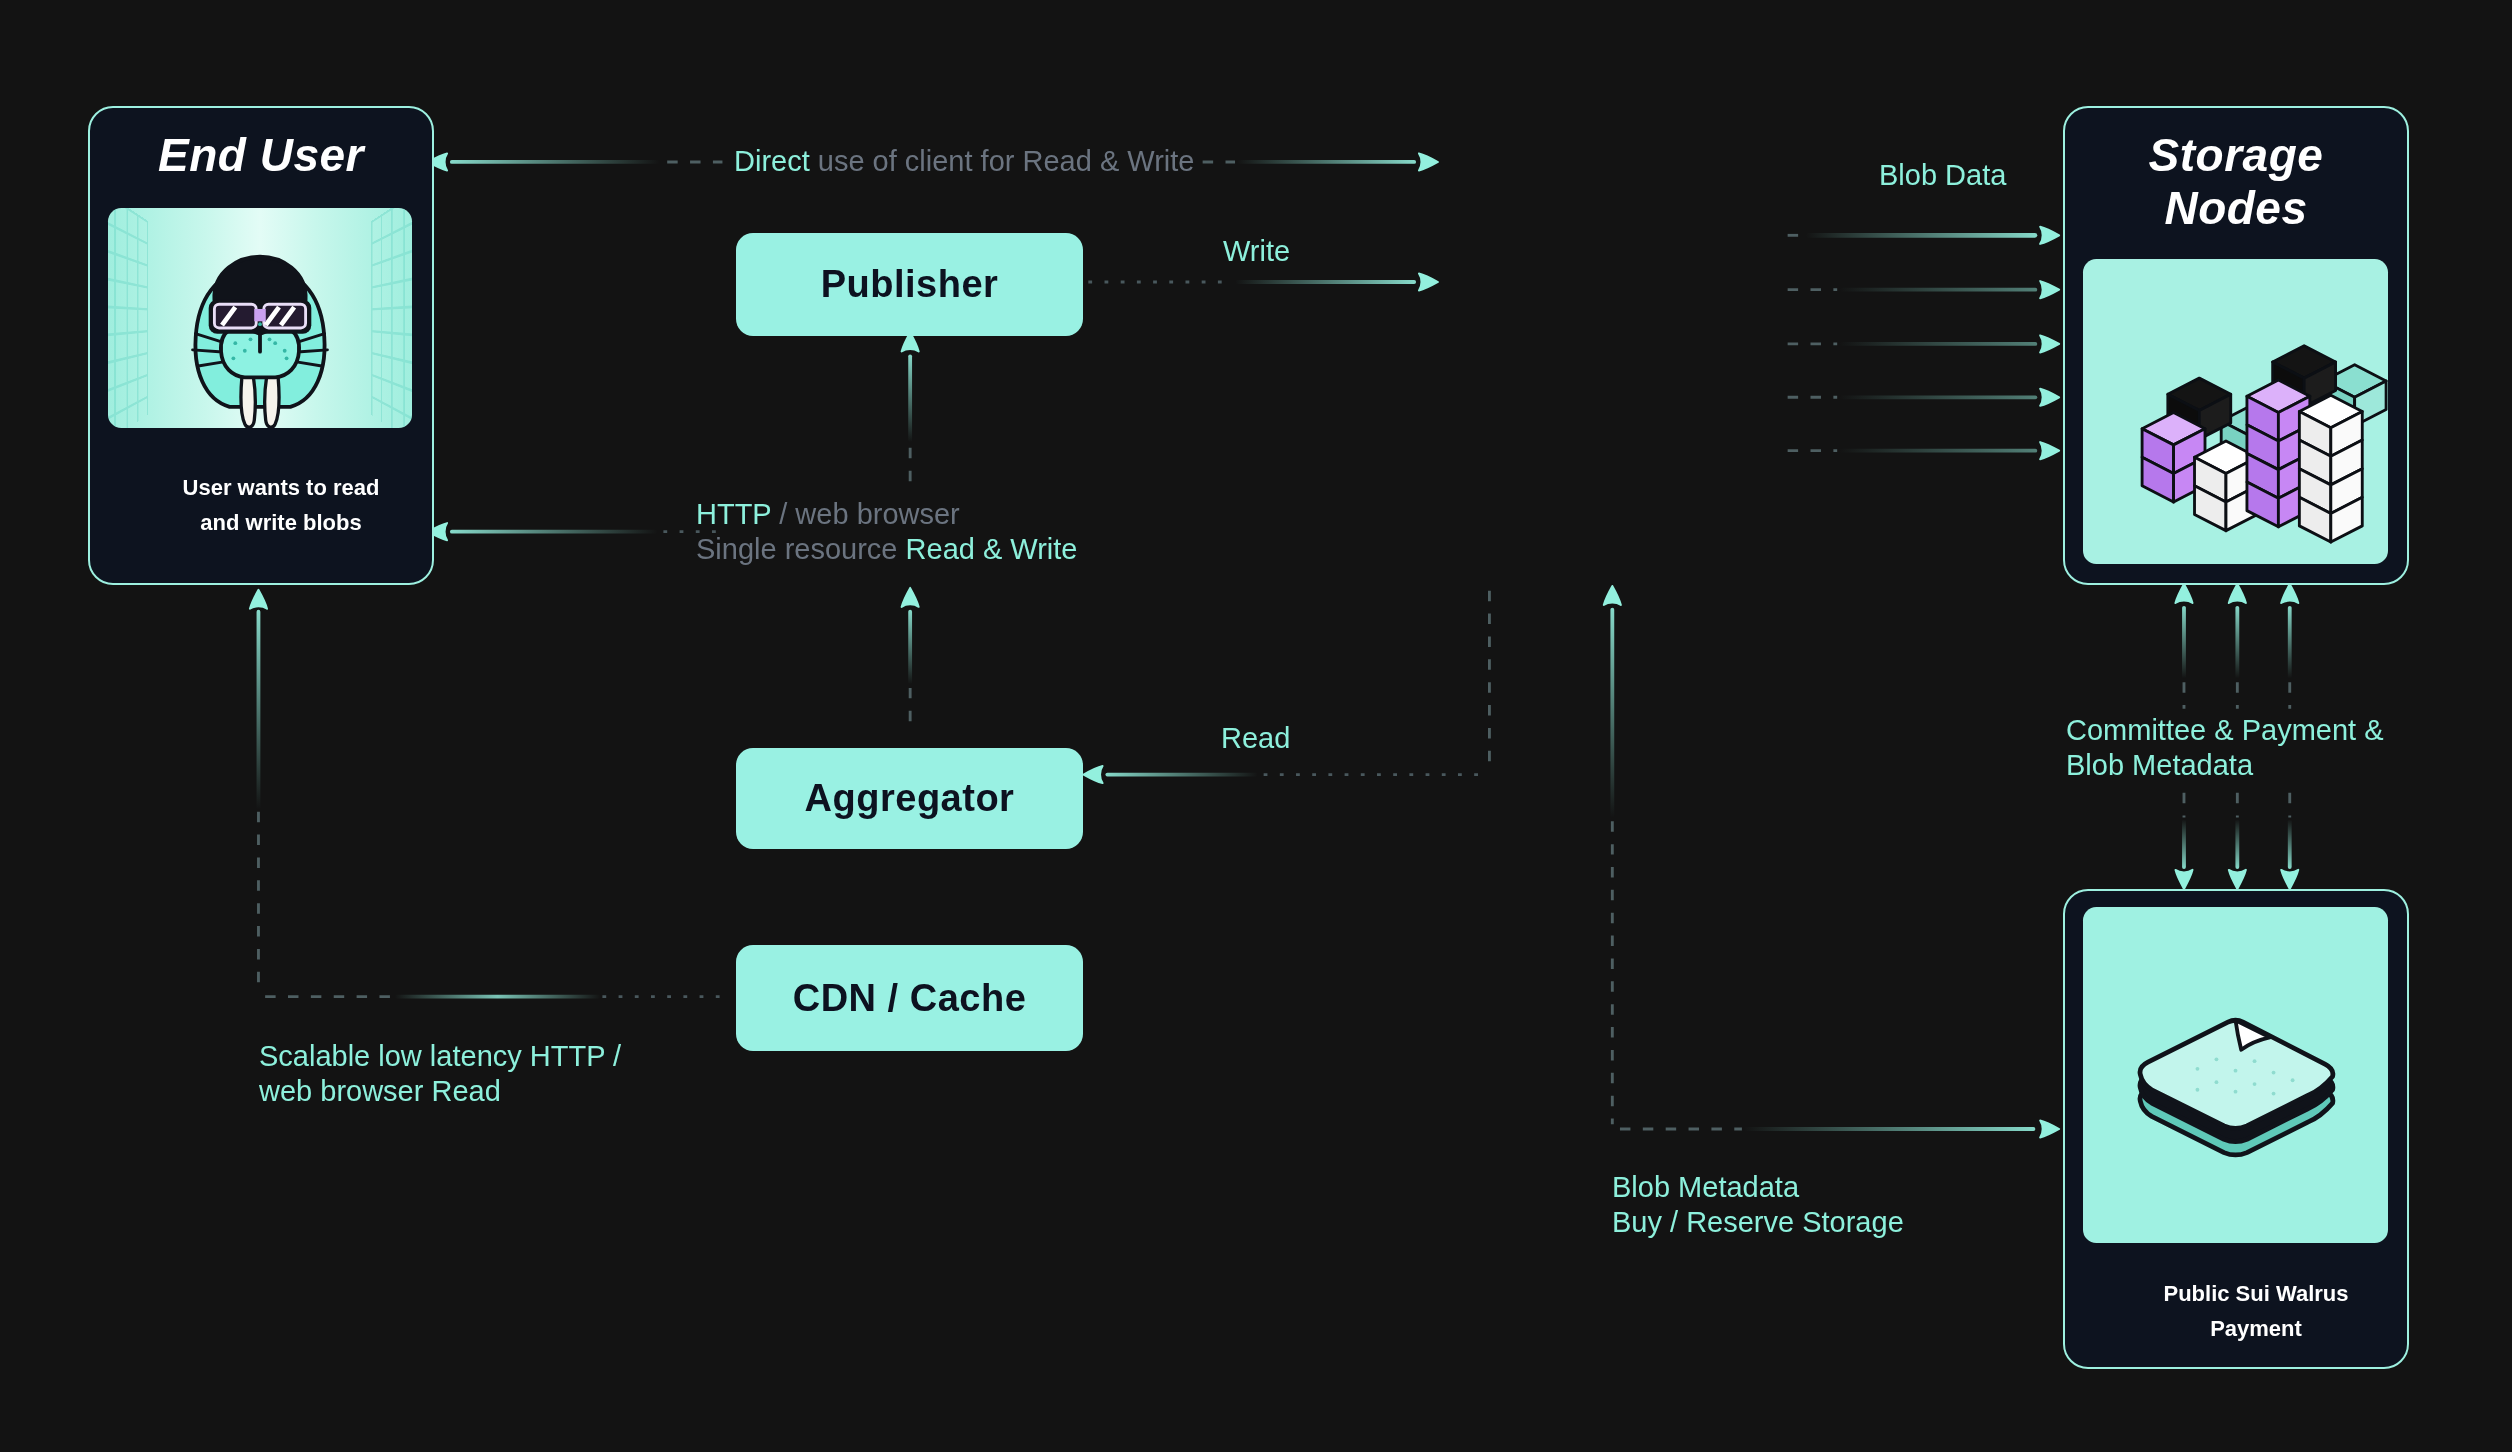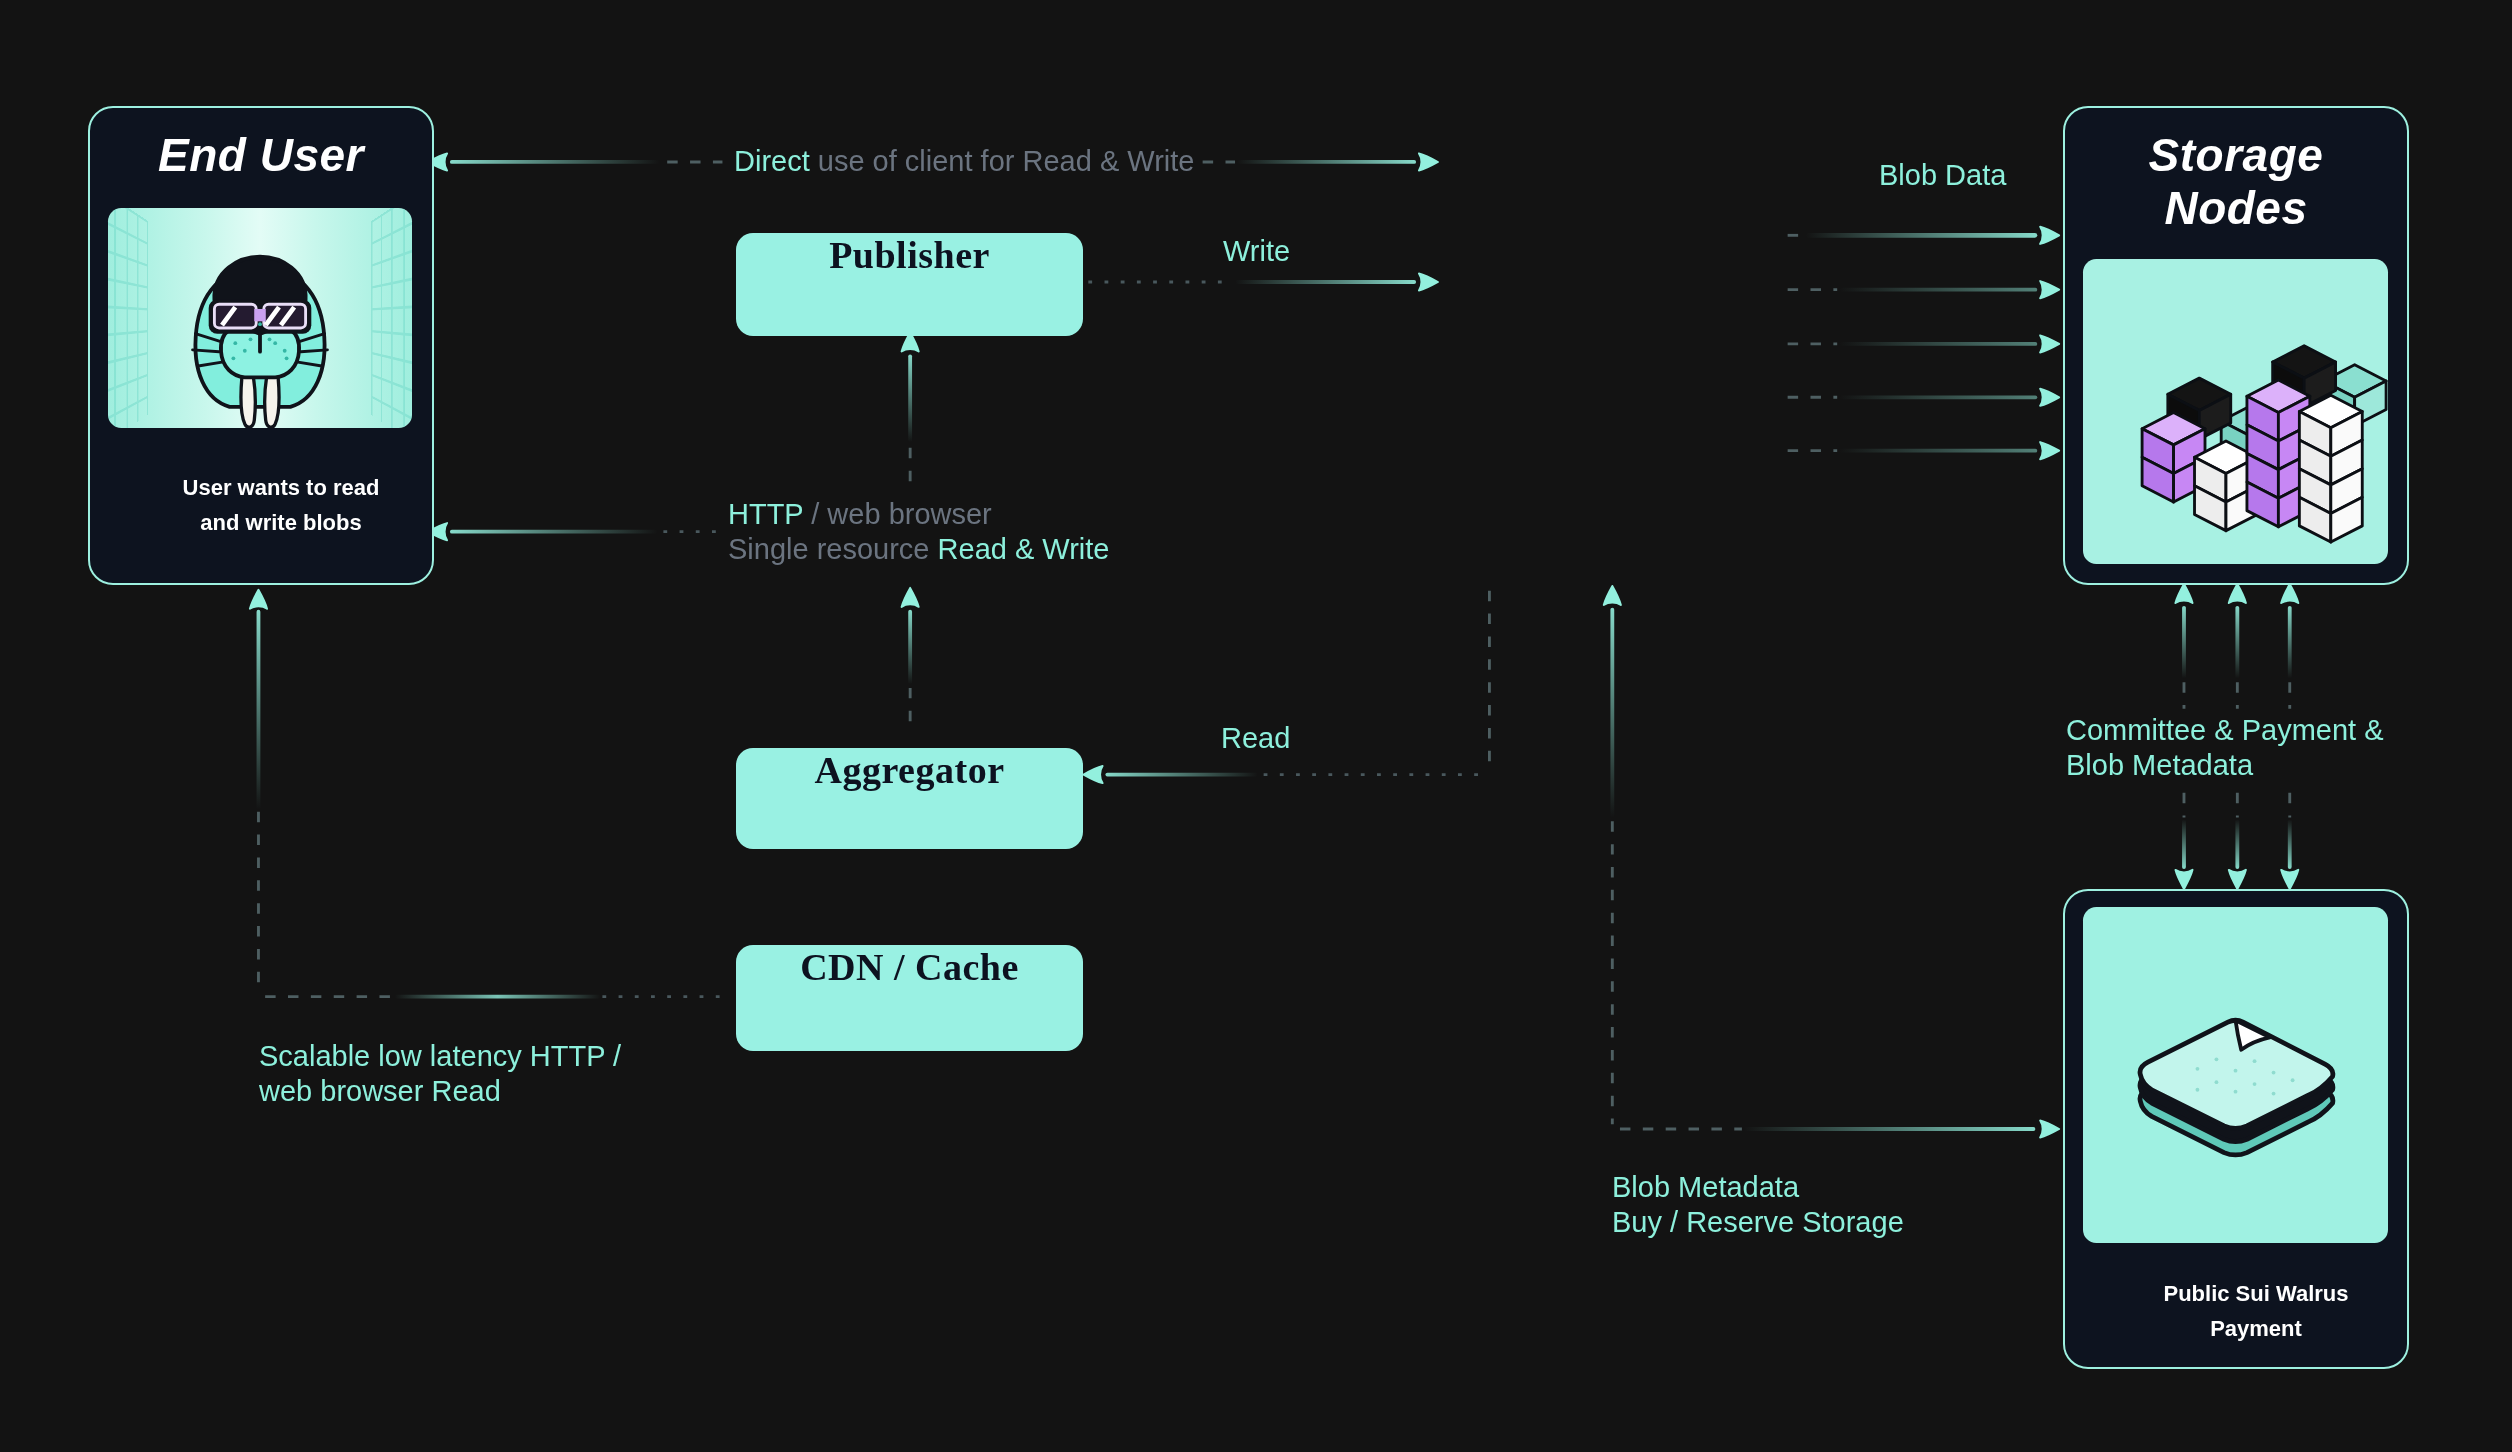--- a/index.html
+++ b/index.html
@@ -18,21 +18,21 @@
   
   .mintgrad{background:linear-gradient(90deg,#9feede 0%,#c8f7ec 32%,#e3fcf6 50%,#c8f7ec 68%,#9feede 100%);}
   .wall{position:absolute;top:-19px;bottom:-19px;width:34%;opacity:.5;
     background-image:repeating-linear-gradient(#6fd9c8 0 2.9px,transparent 2.9px 29px),
                      repeating-linear-gradient(90deg,#6fd9c8 0 2.9px,transparent 2.9px 25px);}
   .wall.left{left:-7.6px;transform:perspective(248px) rotateY(52deg);transform-origin:left center;}
   .wall.right{right:-7.6px;transform:perspective(248px) rotateY(-52deg);transform-origin:right center;}
   .fillsvg{position:absolute;inset:0;width:100%;height:100%;}
   
   .pill{position:absolute;background:#99f1e3;border-radius:17px;color:#0d1220;font-weight:bold;
-    font-size:38px;display:flex;align-items:flex-start;justify-content:center;letter-spacing:0.5px;font-family:Liberation Serif, serif;}
+    font-size:38px;display:flex;align-items:center;justify-content:center;letter-spacing:0.5px;}
   
   .lbl{position:absolute;font-size:29px;line-height:35px;color:#8df0dc;white-space:nowrap;}
   .lbl .mut{color:#6b7480;}
   .wires{position:absolute;inset:0;pointer-events:none;}
 </style>
 </head>
 <body>
 
 <div id="canvas">
 
@@ -336,21 +336,21 @@
   </div>
 
   <div class="lbl" style="left:734px;top:144px;">
     <span class="hl">Direct</span><span class="mut"> use of client for Read &amp; Write</span>
   </div>
 
   <div class="lbl" style="left:1223px;top:234px;">Write</div>
 
   <div class="lbl" style="left:1879px;top:158px;">Blob Data</div>
 
-  <div class="lbl" style="left:728px;top:497px;">
+  <div class="lbl" style="left:696px;top:497px;">
     <div><span class="hl">HTTP</span><span class="mut"> / web browser</span></div>
     <div><span class="mut">Single resource </span><span class="hl">Read &amp; Write</span></div>
   </div>
 
   <div class="lbl" style="left:1221px;top:721px;">Read</div>
 
   <div class="lbl" style="left:2066px;top:713px;">
     <div>Committee &amp; Payment &amp;</div>
     <div>Blob Metadata</div>
   </div>

